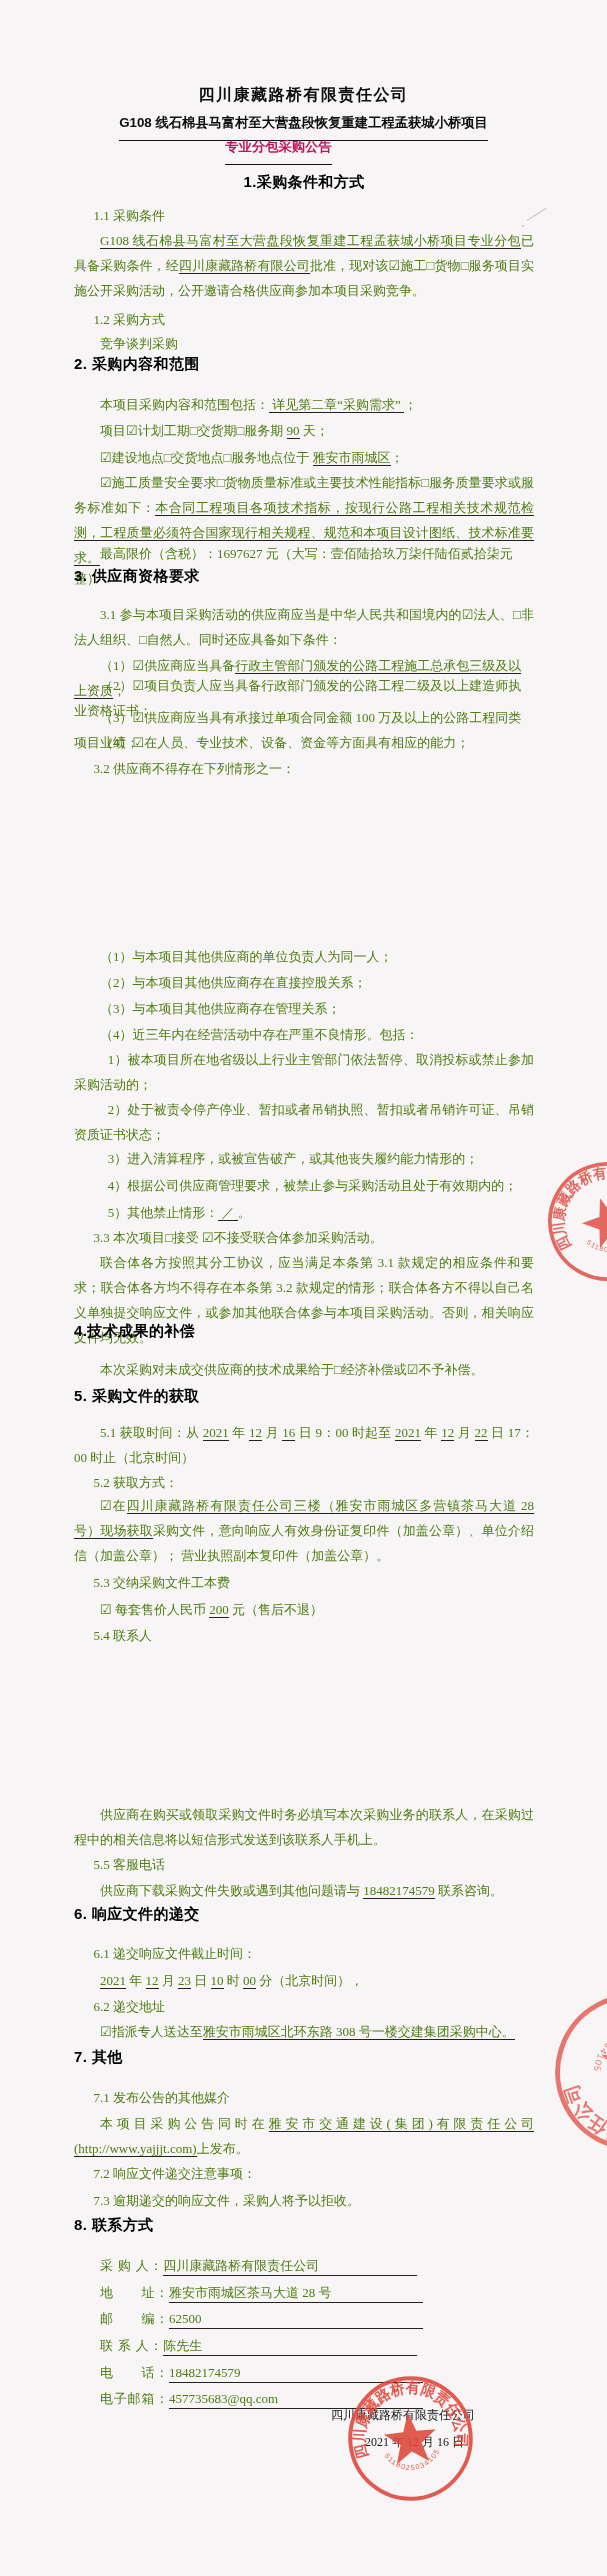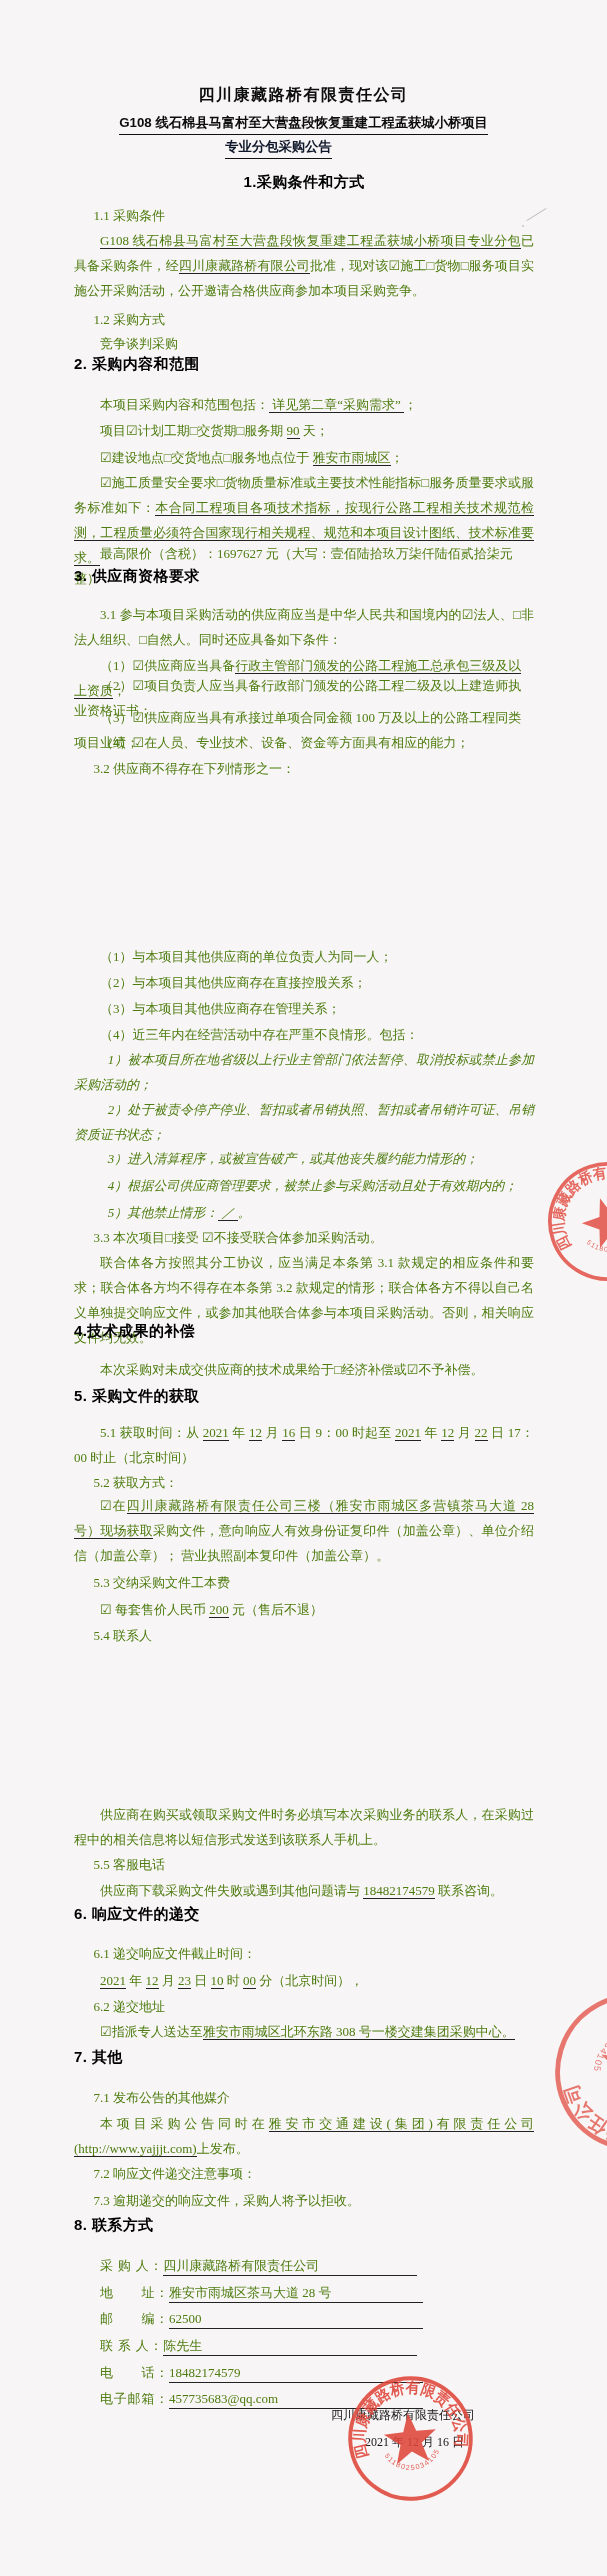--- a/index.html
+++ b/index.html
@@ -10,28 +10,28 @@
   }
   
   .t1{position:absolute;top:85px;left:0;width:607px;text-align:center;
       font-family:"Liberation Sans","DejaVu Sans",sans-serif;
       font-weight:700;font-size:16px;color:#0d0d0d;letter-spacing:1.5px;}
   .t2{position:absolute;top:114px;left:0;width:607px;text-align:center;
       font-family:"Liberation Sans","DejaVu Sans",sans-serif;
       font-weight:700;font-size:13.3px;color:#0d0d0d;}
   .t3{position:absolute;top:138px;left:0;width:557px;text-align:center;
       font-family:"Liberation Sans","DejaVu Sans",sans-serif;
-      font-weight:700;font-size:13.3px;color:#0f172a;}
-  .u2{border-bottom:1.1px solid #111;padding-bottom:4px;}
+      font-weight:700;font-size:13.3px;color:#be185d;}
+  .u2{border-bottom:1.1px solid #111;padding-bottom:10px;}
   
   .blk{position:absolute;left:74px;width:460px;font-size:13px;line-height:25px;color:#4d7c0f;}
   .h{font-family:"Liberation Sans","DejaVu Sans",sans-serif;font-weight:700;
      font-size:15px;color:#000;line-height:20px;letter-spacing:0.4px;}
   .p2,.l2{text-indent:2em;}
-  .p25,.l25{text-indent:2.6em;font-style:italic;}
+  .p25,.l25{text-indent:2.6em;}
   .l15{text-indent:1.5em;}
   .p2,.p25{text-align:justify;}
   .u{border-bottom:0.8px solid #222;padding-bottom:0;}
   
   .contact .clab{letter-spacing:0.8px;margin-left:2em;}
   .contact .cval{border-bottom:0.8px solid #222;display:inline-block;
                  min-width:254px;line-height:16.7px;}
   
   .sig{position:absolute;font-size:12px;color:#171717;white-space:nowrap;}
   

